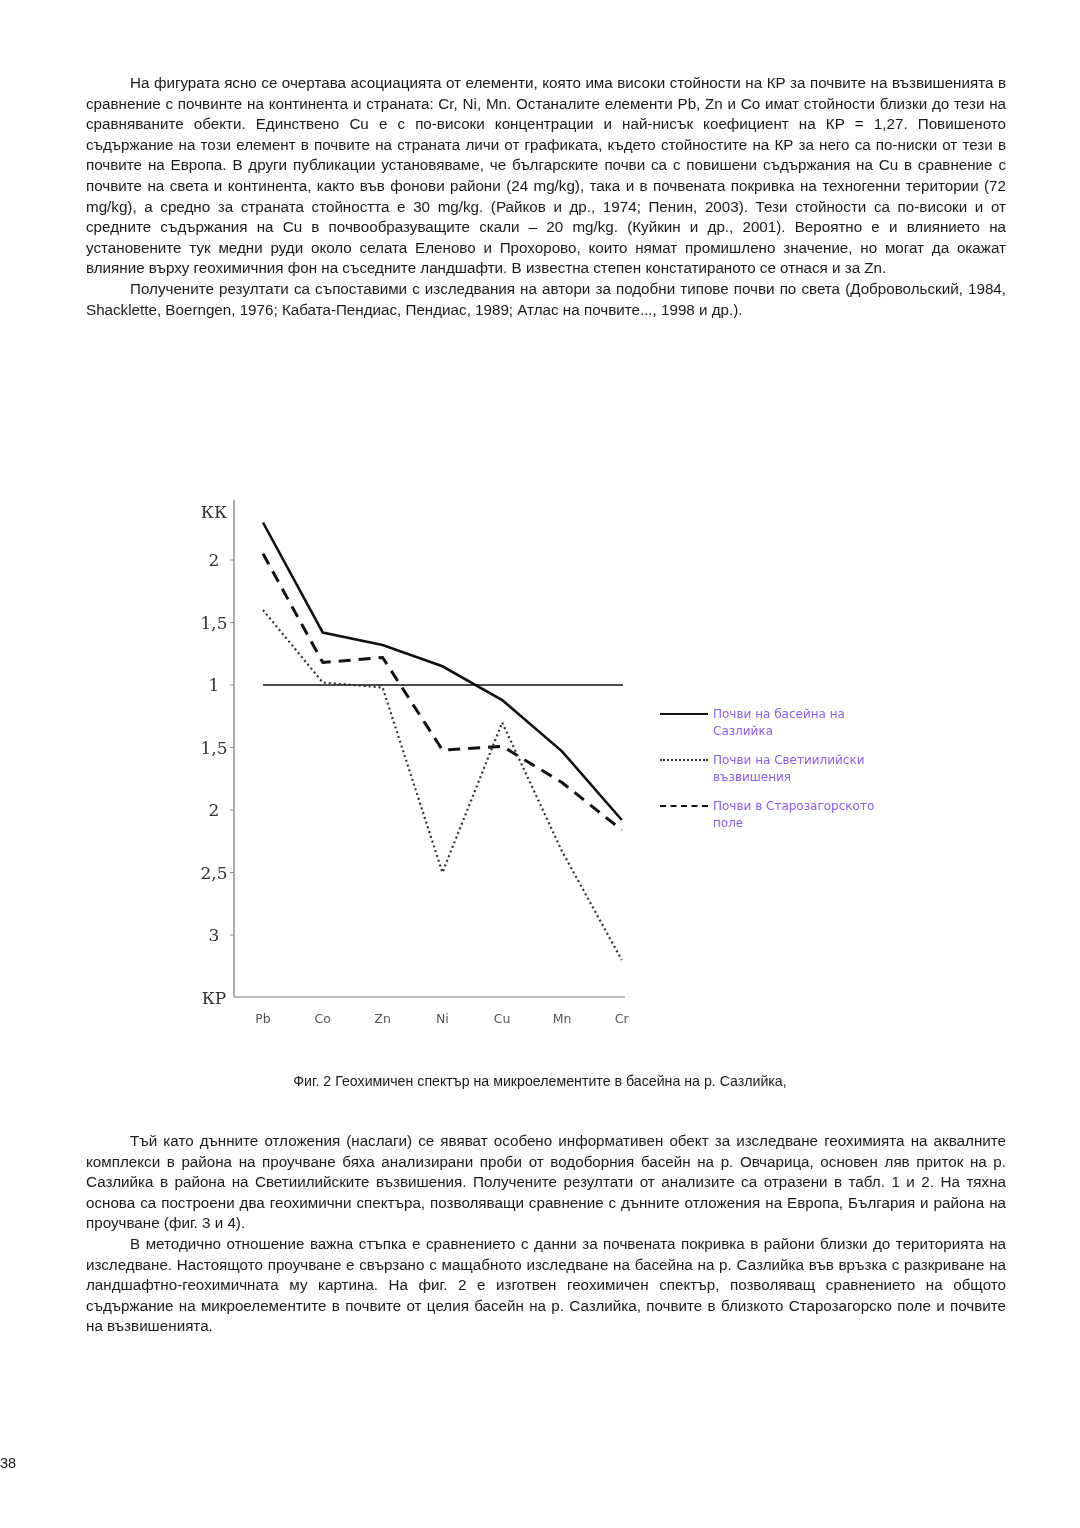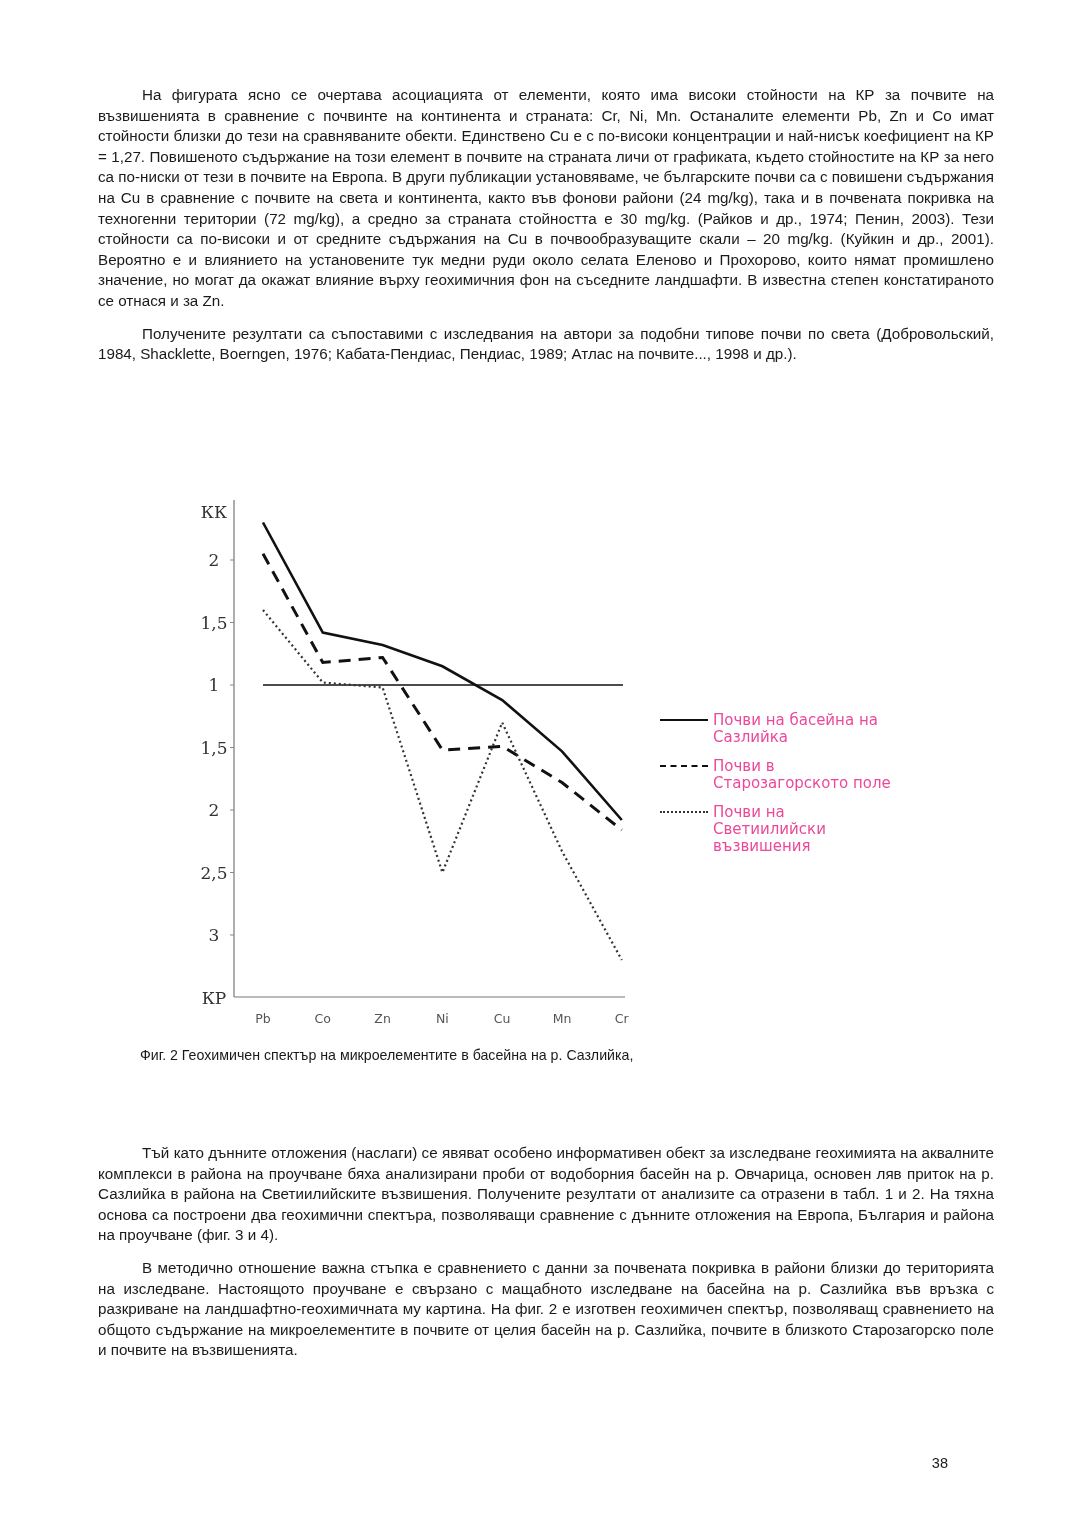--- a/index.html
+++ b/index.html
@@ -1,34 +1,34 @@
 <!DOCTYPE html>
 <html><head>
 <meta charset="utf-8">
 <style>
   html, body { margin: 0; padding: 0; background: #ffffff; }
   body { width: 1080px; height: 1528px; position: relative; overflow: hidden;
          font-family: "Liberation Sans", sans-serif; color: #1a1a1a; }
   .para { position: absolute; left: 86px; width: 920px; font-size: 15.2px; line-height: 20.6px;
           text-align: justify; }
-  .para p { margin: 12px; text-indent: 44px; }
+  .para p { margin: 0; text-indent: 44px; }
   #p1 { top: 73px; }
   #p3 { top: 1131px; }
   .figure { position: absolute; left: 180px; top: 490px; width: 740px; height: 545px; }
   .figure svg { position: absolute; left: 0; top: 0; }
-  .legend { position: absolute; left: 480px; top: 222px; width: 240px;
-            font-family: "DejaVu Sans", sans-serif; font-size: 15px; line-height: 17px; color: #ec4899; }
+  .legend { position: absolute; left: 480px; top: 216px; width: 240px;
+            font-family: "DejaVu Sans", sans-serif; font-size: 12px; line-height: 17px; color: #8b5cf6; }
   .legend-item { position: relative; padding-left: 53px; margin-bottom: 12px; }
   .legend-swatch { position: absolute; left: 0; top: 7px; width: 48px; height: 0; }
   .sw-solid { border-top: 2.2px solid #111; }
   .sw-dash { border-top: 2.6px dashed #111; }
   .sw-dot { border-top: 2px dotted #333; }
-  .caption { position: absolute; top: 1046px; left: 140px; width: 800px; 
+  .caption { position: absolute; top: 1072px; left: 140px; width: 800px; text-align: center;
              font-size: 14.2px; line-height: 18.5px; }
-  .page-number { position: absolute; top: 1455px; left: 0; width: 948px; text-align: right;
+  .page-number { position: absolute; top: 1455px; left: 0; width: 948px; text-align: left;
                  font-size: 14.5px; }
   .ytick { font-family: "DejaVu Serif", "Liberation Serif", serif; font-size: 17px; fill: #333; }
   .xtick { font-family: "DejaVu Sans", sans-serif; font-size: 12.5px; fill: #555; }
 </style>
 </head>
 <body>
 
 <div class="para" id="p1">
   <p>На фигурата ясно се очертава асоциацията от елементи, която има високи стойности на КР за почвите на възвишенията в сравнение с почвинте на континента и страната: Cr, Ni, Mn. Останалите елементи Pb, Zn и Co имат стойности близки до тези на сравняваните обекти. Единствено Cu е с по-високи концентрации и най-нисък коефициент на КР = 1,27. Повишеното съдържание на този елемент в почвите на страната личи от графиката, където стойностите на КР за него са по-ниски от тези в почвите на Европа. В други публикации установяваме, че българските почви са с повишени съдържания на Cu в сравнение с почвите на света и континента, както във фонови райони (24 mg/kg), така и в почвената покривка на техногенни територии (72 mg/kg), а средно за страната стойността е 30 mg/kg. (Райков и др., 1974; Пенин, 2003). Тези стойности са по-високи и от средните съдържания на Cu в почвообразуващите скали – 20 mg/kg. (Куйкин и др., 2001). Вероятно е и влиянието на установените тук медни руди около селата Еленово и Прохорово, които нямат промишлено значение, но могат да окажат влияние върху геохимичния фон на съседните ландшафти. В известна степен констатираното се отнася и за Zn.</p>
   <p>Получените резултати са съпоставими с изследвания на автори за подобни типове почви по света (Добровольский, 1984, Shacklette, Boerngen, 1976; Кабата-Пендиас, Пендиас, 1989; Атлас на почвите..., 1998 и др.).</p>
@@ -65,26 +65,26 @@
       <polyline points="83.0,32.5 142.8,142.5 202.6,155.0 262.4,176.3 322.2,210.0 382.0,261.3 441.8,330.0" fill="none" stroke-linejoin="miter" stroke="#111" stroke-width="2.6" stroke-dasharray="none"></polyline>
       <polyline points="83.0,63.8 142.8,172.5 202.6,167.5 262.4,260.0 322.2,256.3 382.0,292.5 441.8,340.0" fill="none" stroke-linejoin="miter" stroke="#111" stroke-width="3" stroke-dasharray="12 8"></polyline>
       <polyline points="83.0,120.0 142.8,192.5 202.6,197.5 262.4,382.5 322.2,232.5 382.0,361.3 441.8,470.0" fill="none" stroke-linejoin="miter" stroke="#333" stroke-width="2.2" stroke-dasharray="2 3"></polyline>
     </svg>
   <div class="legend">
     <div class="legend-item">
       <span class="legend-swatch sw-solid"></span>
       <span>Почви на басейна на Сазлийка</span>
     </div>
     <div class="legend-item">
+      <span class="legend-swatch sw-dot"></span>
+      <span>Почви на Светиилийски възвишения</span>
+    </div>
+    <div class="legend-item">
       <span class="legend-swatch sw-dash"></span>
       <span>Почви в Старозагорското поле</span>
-    </div>
-    <div class="legend-item">
-      <span class="legend-swatch sw-dot"></span>
-      <span>Почви на Светиилийски възвишения</span>
     </div>
   </div>
 </div>
 
 <div class="caption">
   <div>Фиг. 2  Геохимичен спектър на микроелементите в басейна на р. Сазлийка,</div>
 </div>
 
 <div class="para" id="p3">
   <p>Тъй като дънните отложения (наслаги) се явяват особено информативен обект за изследване геохимията на аквалните комплекси в района на проучване бяха анализирани проби от водоборния басейн на р. Овчарица, основен ляв приток на р. Сазлийка в района на Светиилийските възвишения. Получените резултати от анализите са отразени в табл. 1 и 2. На тяхна основа са построени два геохимични спектъра, позволяващи сравнение с дънните отложения на Европа, България и района на проучване (фиг. 3 и 4).</p>

